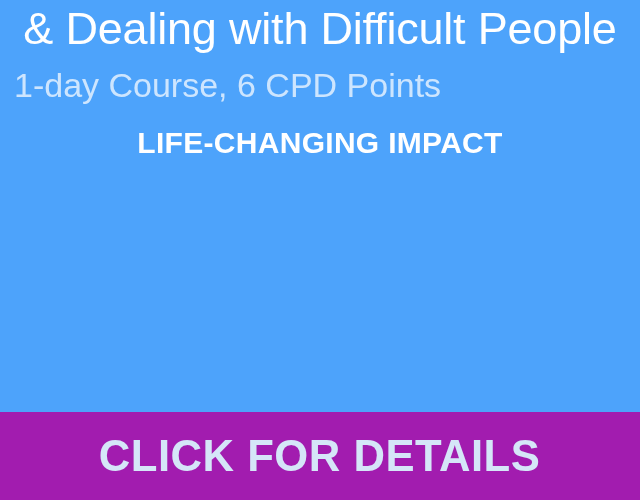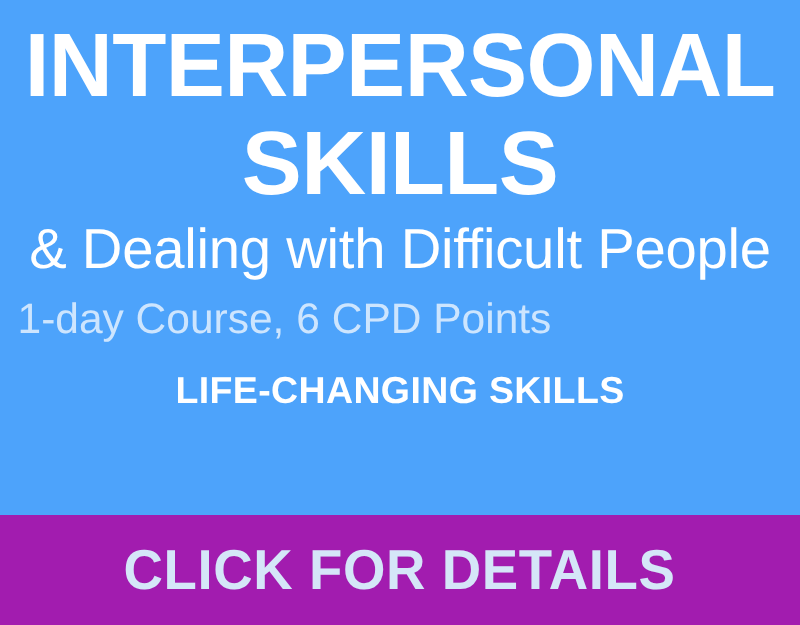--- a/index.html
+++ b/index.html
@@ -130,31 +130,27 @@
     transform-origin: center center;
   }
 </style>
 </head>
 <body>
 
 <div class="banner-ad">
 
   <div class="ad-body">
 
-    <div class="headline-block">
-      <span class="headline-line line-1">INTERPERSONAL</span>
-      <span class="headline-line line-2">SKILLS</span>
-    </div>
 
     <span class="subhead">&amp; Dealing with Difficult People</span>
 
     <span class="detail-line detail-1">1-day Course, 6 CPD Points</span>
 
 
-    <span class="impact-line">LIFE-CHANGING SKILLS</span>
+    <span class="impact-line">LIFE-CHANGING IMPACT</span>
 
   </div>
 
   <div class="cta-bar">
     <span class="cta-label">CLICK FOR DETAILS</span>
   </div>
 
 </div>
 
 </body></html>

